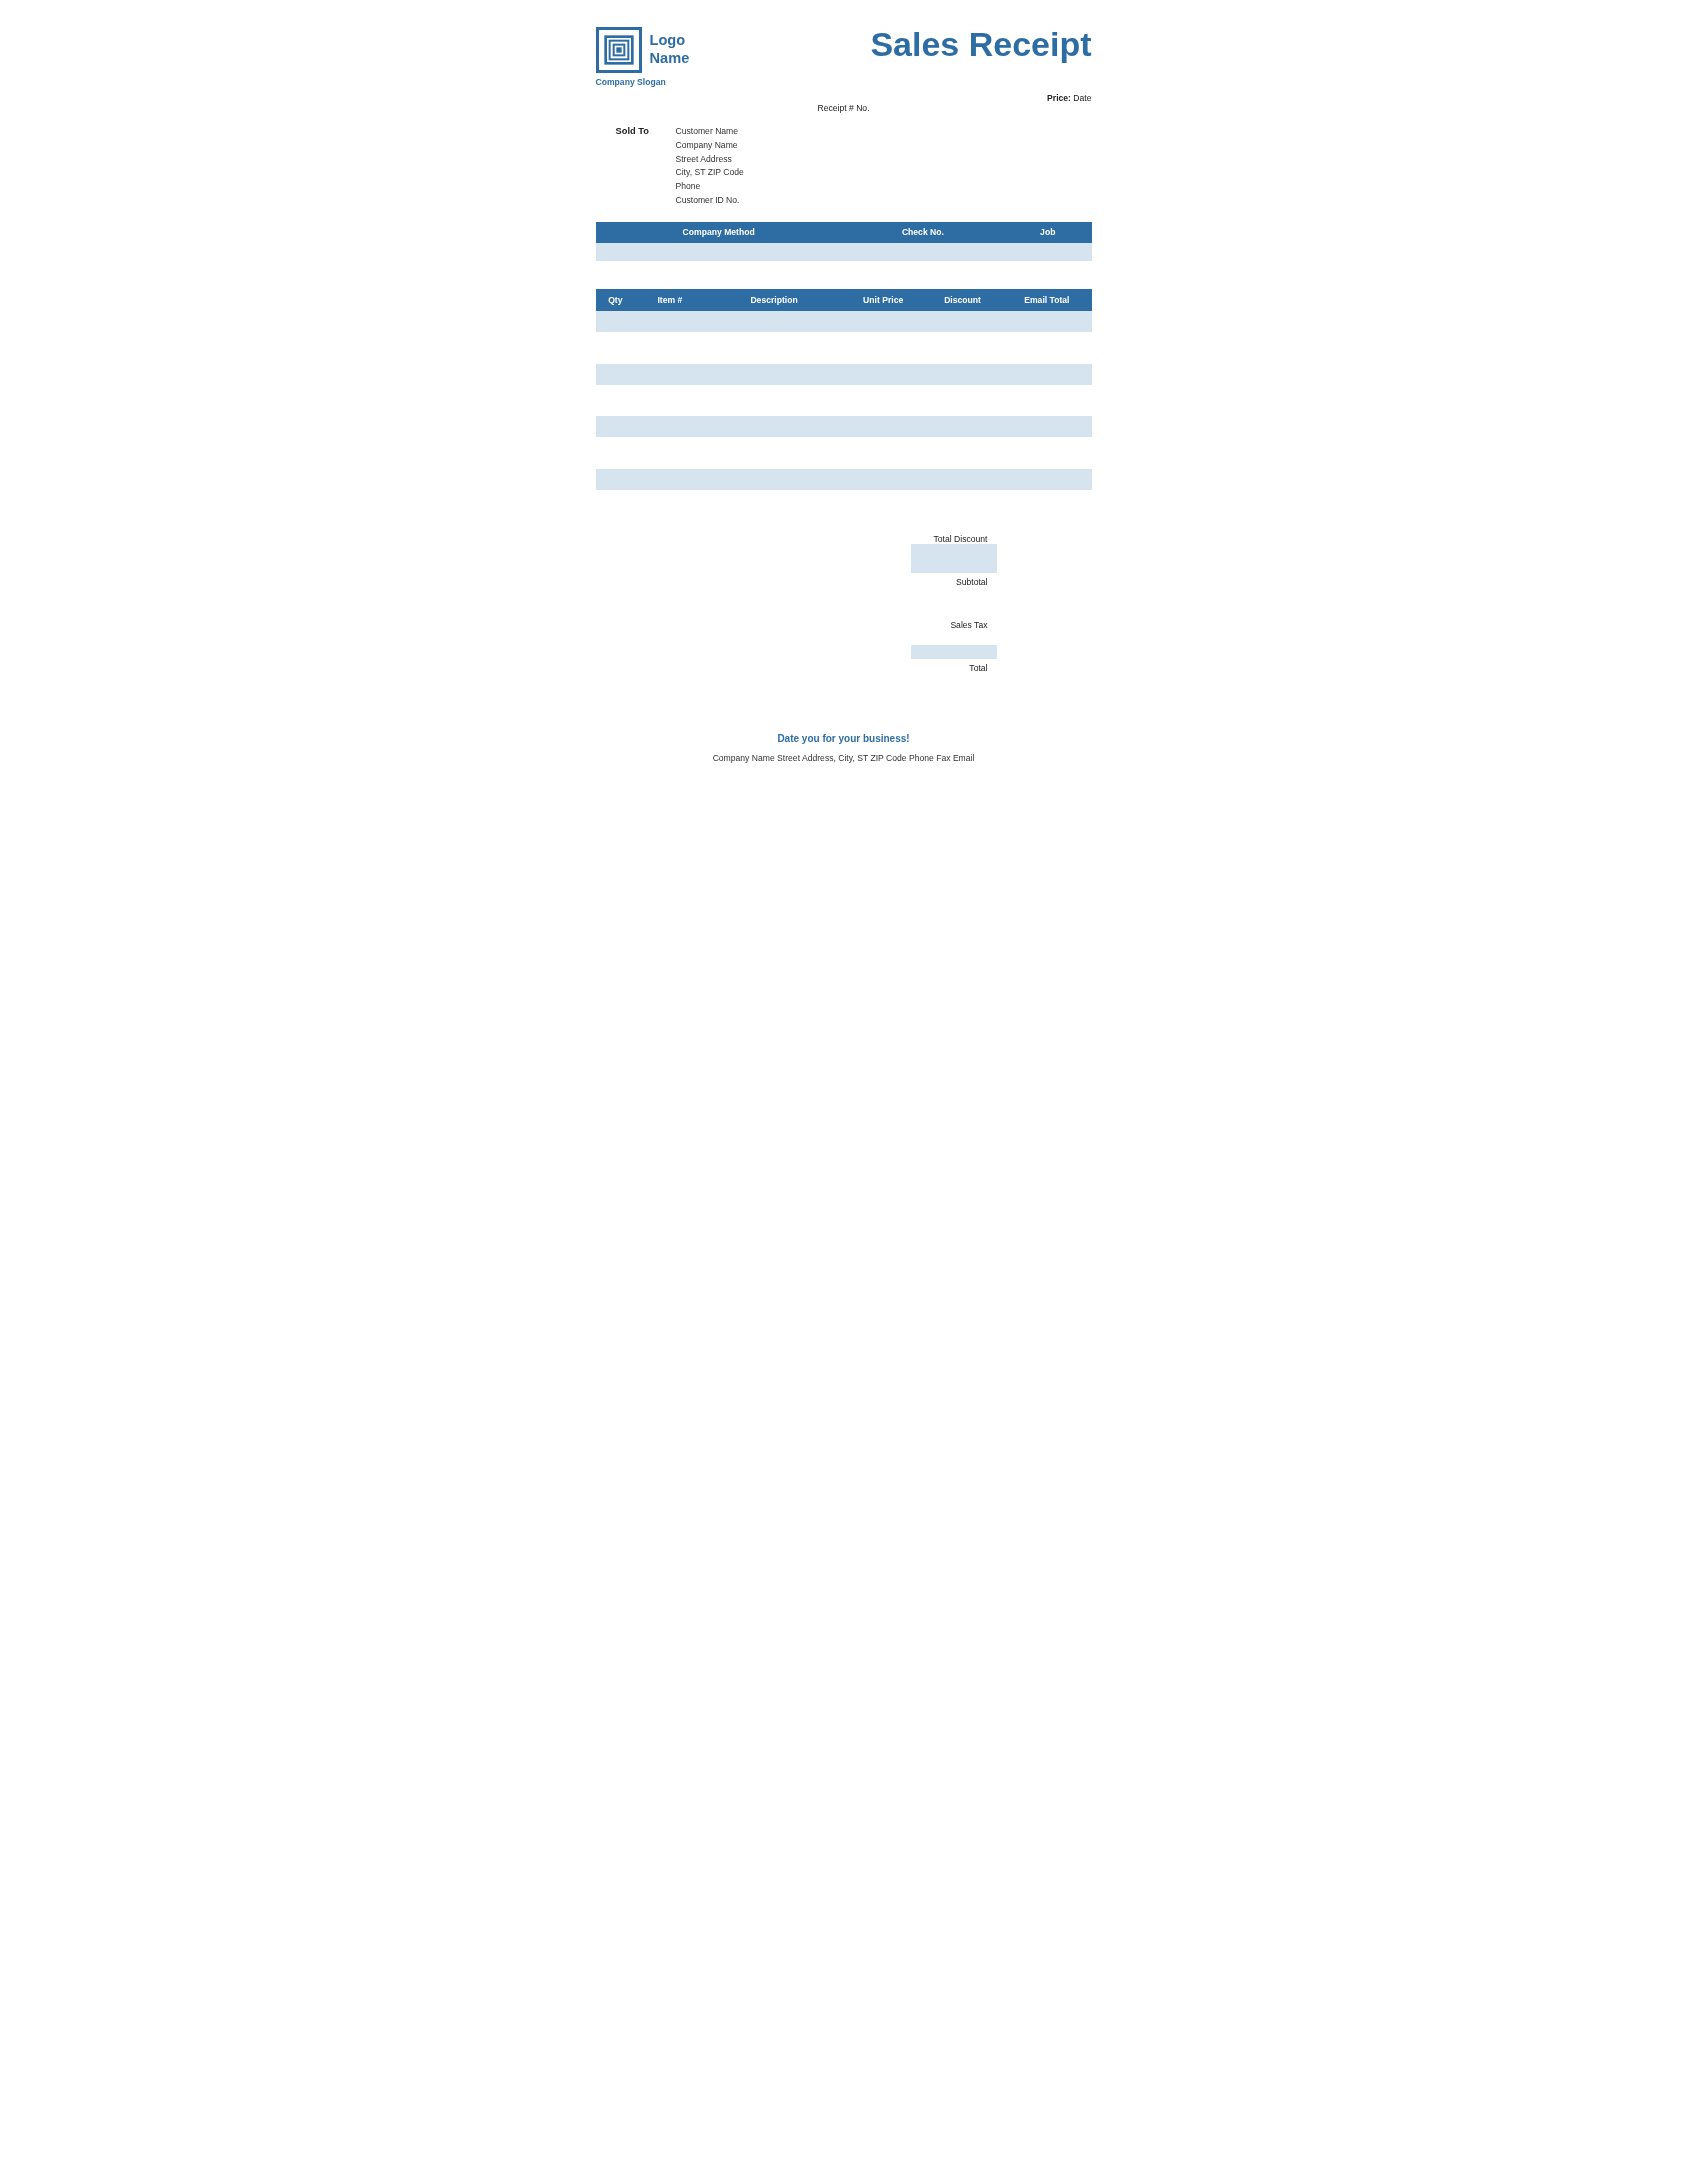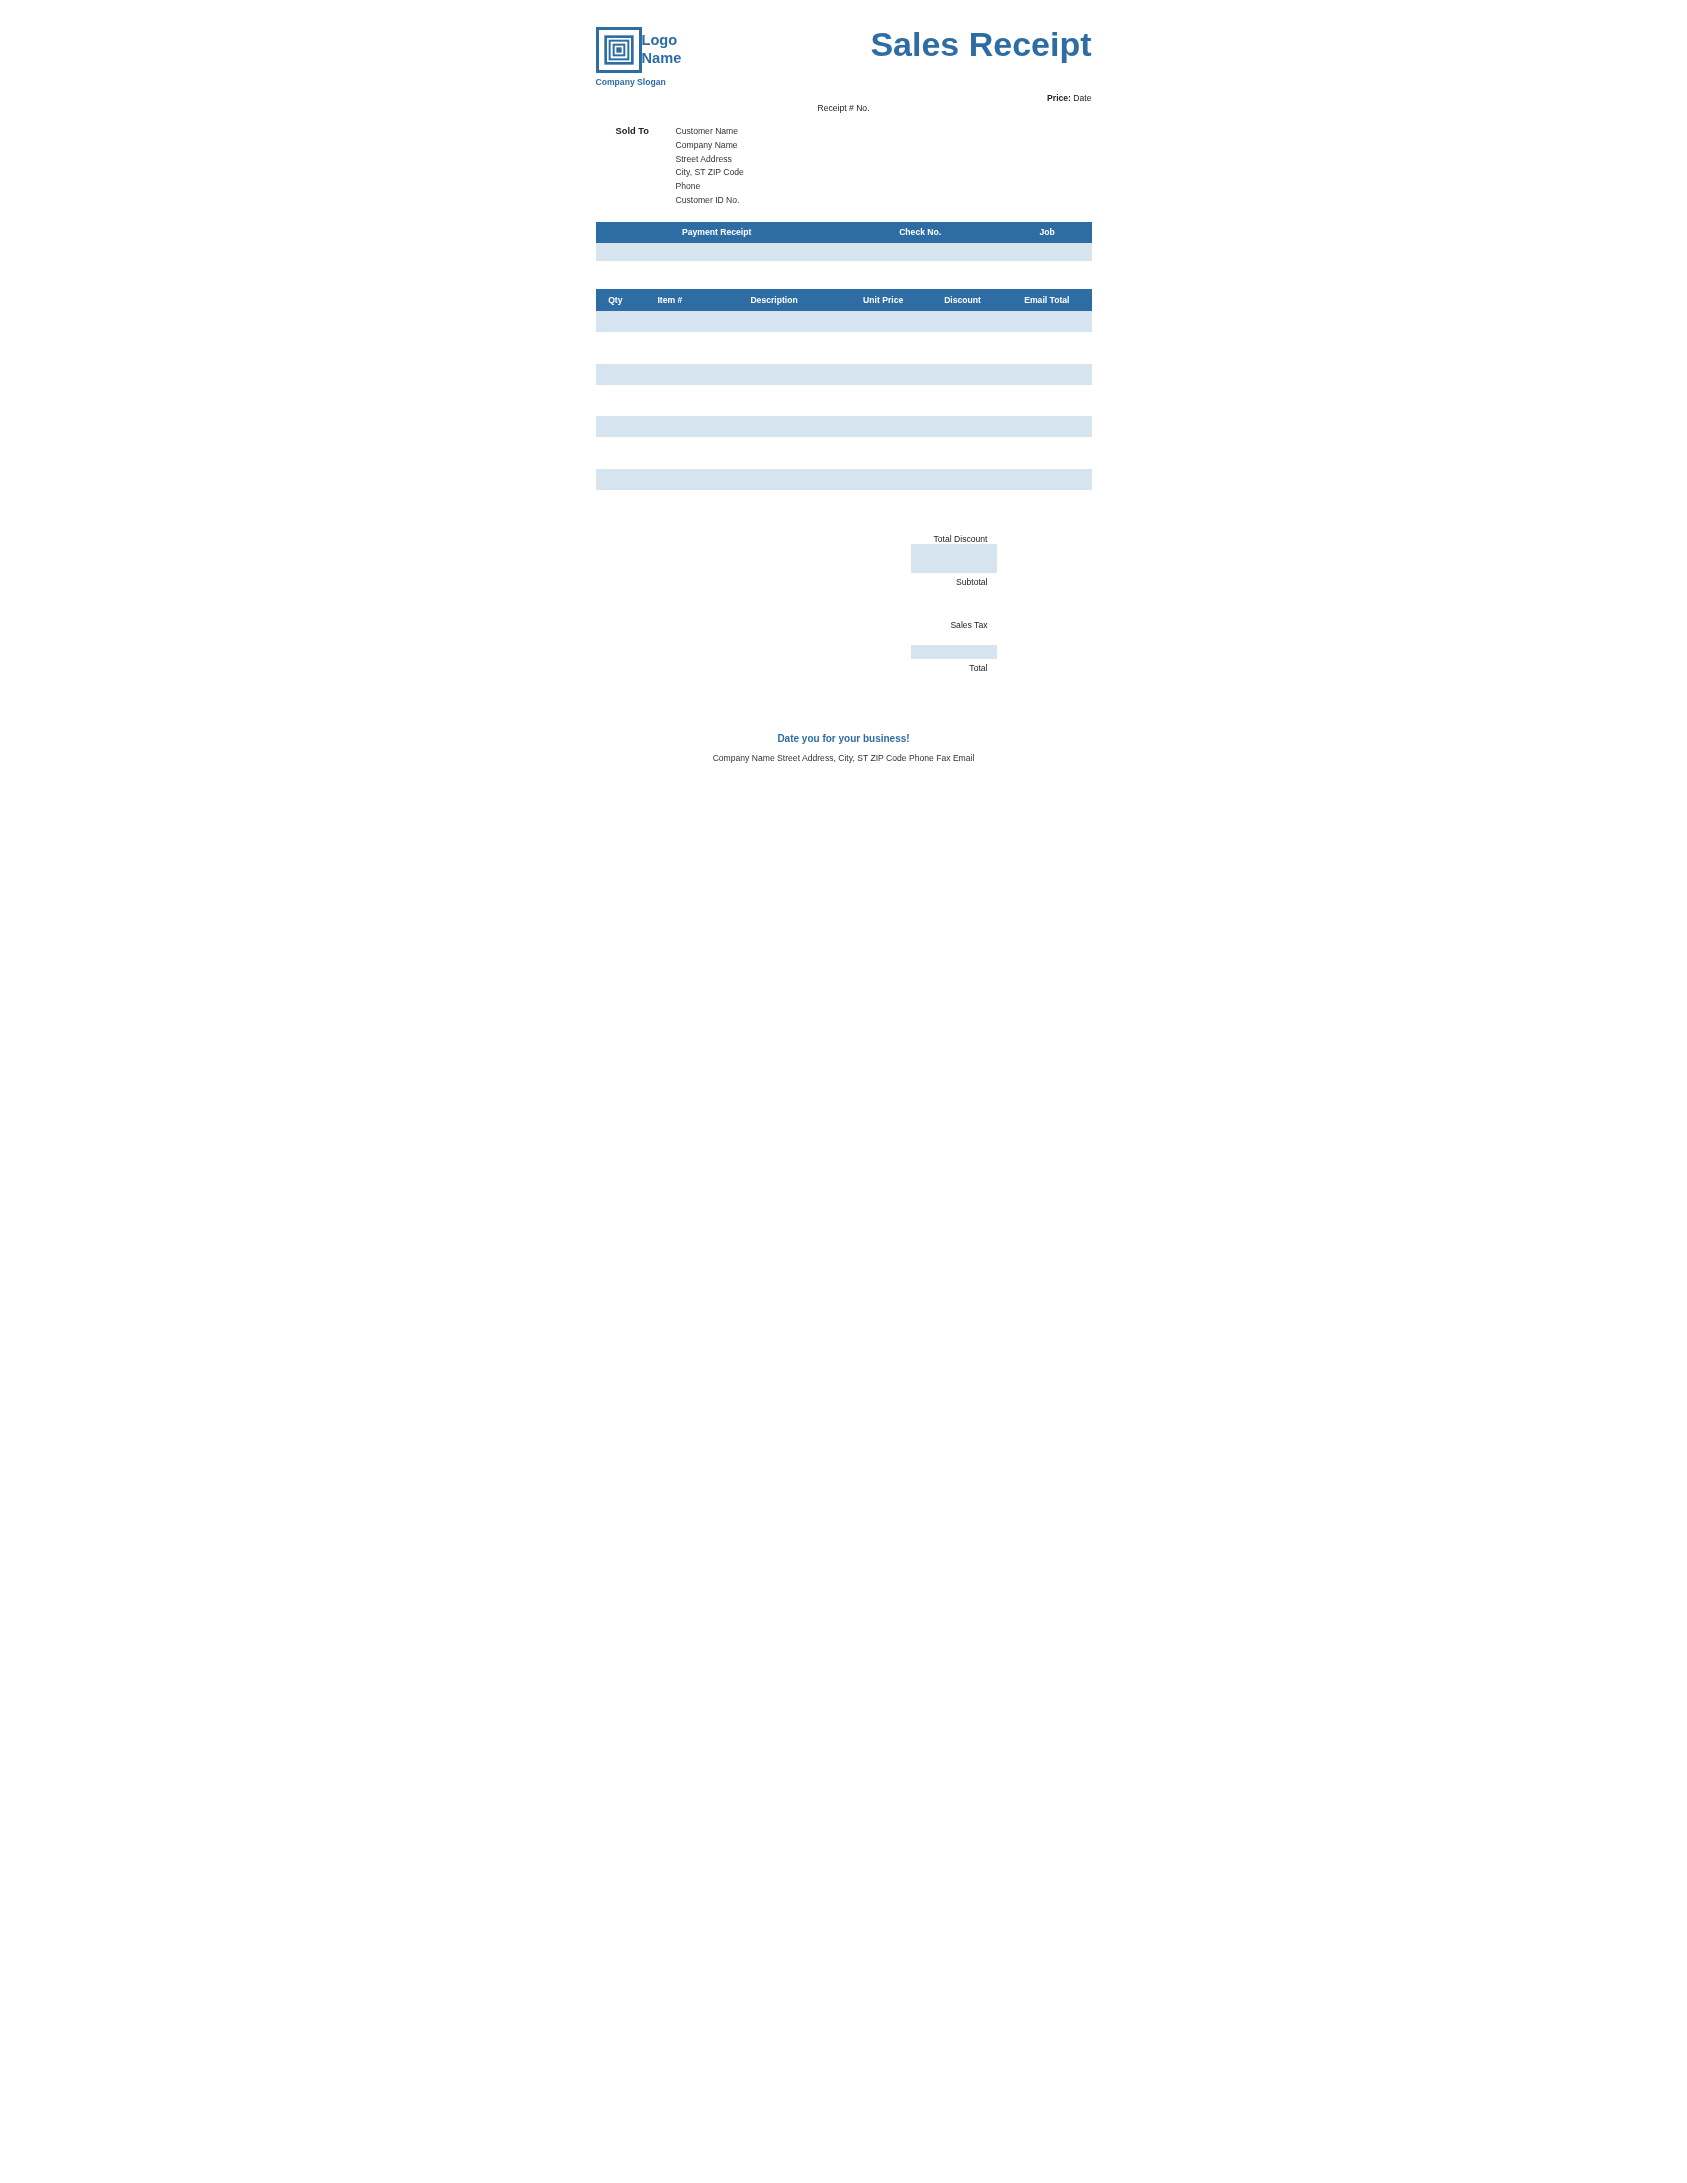--- a/index.html
+++ b/index.html
@@ -15,20 +15,21 @@
     
     .header {
       display: flex;
       justify-content: space-between;
       align-items: flex-start;
       margin-bottom: 4px;
     }
     .logo-area {
       display: flex;
       align-items: center;
+      gap: 8px;
     }
     .logo-icon {
       width: 46px;
       height: 46px;
       border: 3.3px solid #2e6da4;
       display: flex;
       align-items: center;
       justify-content: center;
       flex-shrink: 0;
     }
@@ -232,21 +233,21 @@
     <div>Street Address</div>
     <div>City, ST  ZIP Code</div>
     <div>Phone</div>
     <div>Customer ID No.</div>
   </div>
 </div>
 
 <table class="payment-table">
   <thead>
     <tr>
-      <th>Payment Receipt</th>
+      <th>Company Method</th>
       <th>Check No.</th>
       <th>Job</th>
     </tr>
   </thead>
   <tbody>
     <tr>
       <td></td>
       <td></td>
       <td></td>
     </tr>

